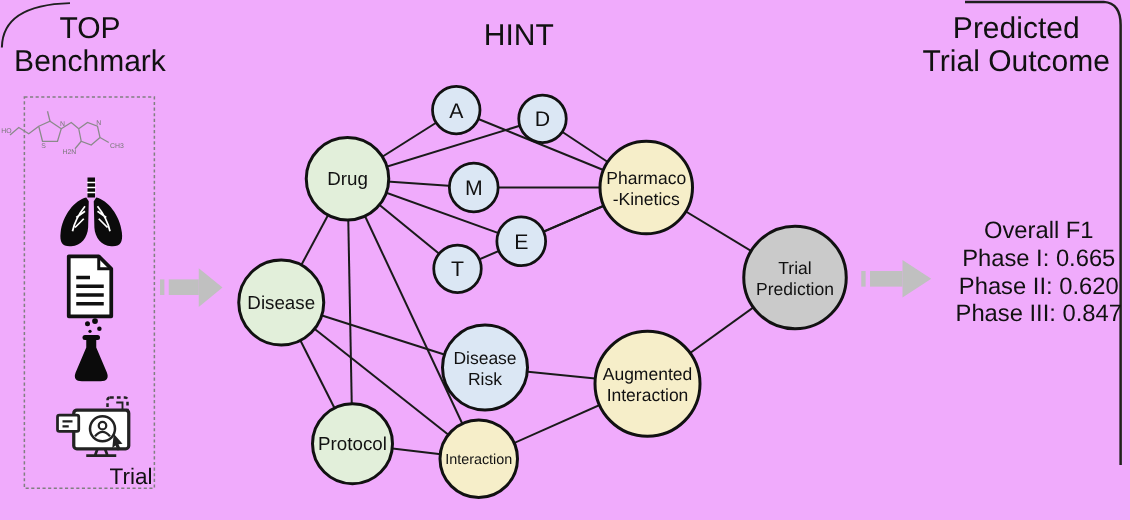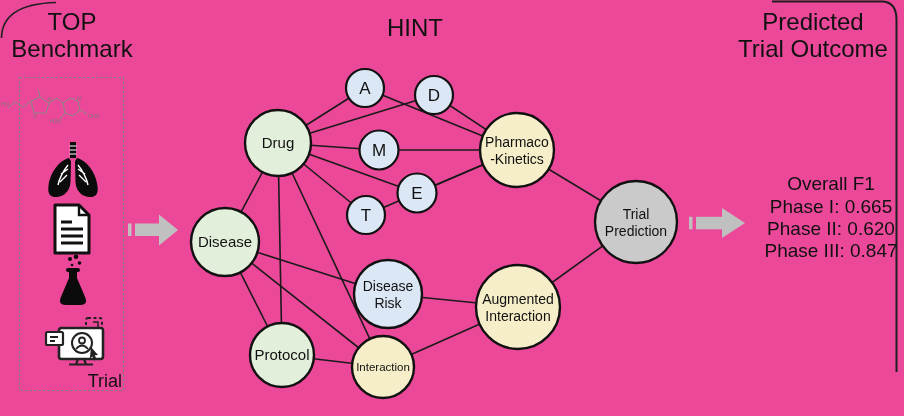--- a/index.html
+++ b/index.html
@@ -1,16 +1,16 @@
 <!DOCTYPE html>
 <html><head>
 <meta charset="utf-8">
 <style>
   html,body{margin:0;padding:0;background:#ffffff;}
-  .stage{position:relative;width:904px;height:416px;background:#ec4899;overflow:hidden;
+  .stage{position:relative;width:904px;height:416px;background:#f0abfc;overflow:hidden;
          font-family:"Liberation Sans", sans-serif;}
   svg{display:block;}
   svg text{font-family:"Liberation Sans", sans-serif;fill:#111;}
   .title{font-size:24px;}
   .node-label{font-size:15px;}
   .node-label-sm{font-size:14px;}
   .admet-label{font-size:17px;}
   .interaction-label{font-size:11.5px;}
   .results-line{font-size:19px;}
   .trial-label{font-size:18px;}

